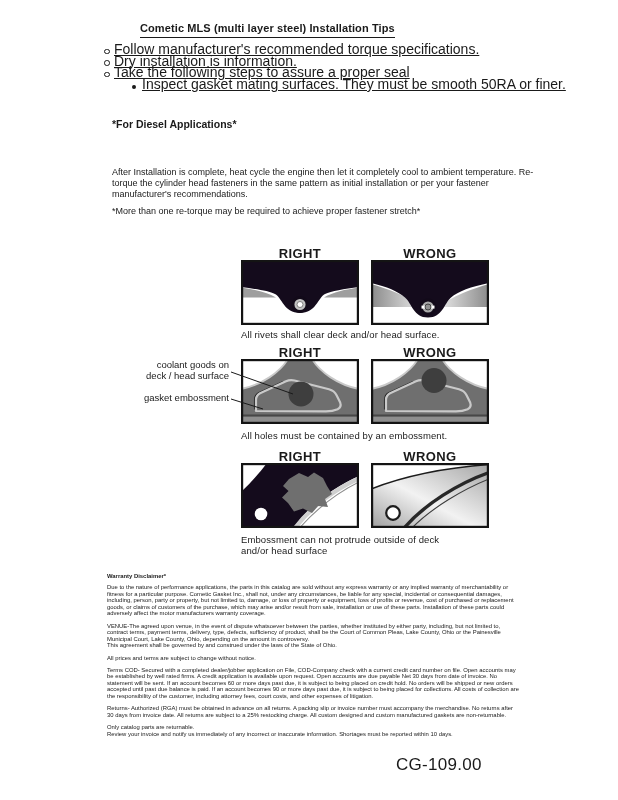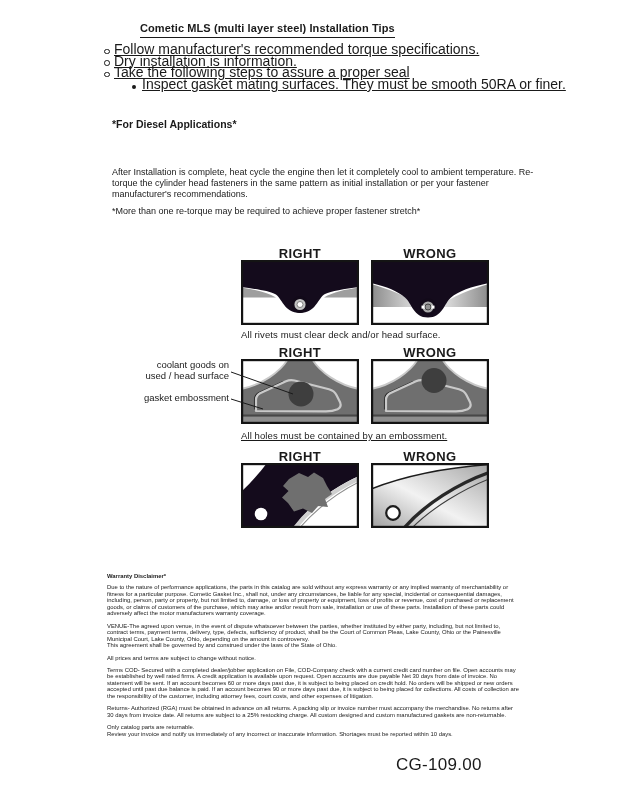--- a/index.html
+++ b/index.html
@@ -27,21 +27,21 @@
   .p1{top:136px;} .p2{top:167px;} .p3{top:206px;}
   
   .diagrams{left:4px;top:230px;width:540px;height:315px;margin-top:16px;}
   .dg-label{width:118px;text-align:center;font-size:13px;font-weight:bold;letter-spacing:.4px;}
   .col1{left:237px;} .col2{left:367px;}
   .r1-label{top:0px;} .r2-label{top:99px;} .r3-label{top:203px;}
   .panel{width:118px;height:65px;}
   .r1-panel{top:14px;} .r2-panel{top:113px;} .r3-panel{top:217px;}
   .panel svg{display:block;width:118px;height:65px;}
   .caption{left:237px;font-size:9.5px;line-height:11px;letter-spacing:.1px;}
-  .cap1{top:83px;} .cap2{top:184px;text-decoration:underline;} .cap3{top:288px;width:212px;}
+  .cap1{top:83px;} .cap2{top:184px;} .cap3{top:288px;width:212px;}
   .annos{left:58px;width:167px;text-align:right;font-size:9.5px;line-height:11px;}
   .anno1{top:113px;} .anno2{top:146px;}
   .leaders{left:0;top:0;width:618px;height:315px;pointer-events:none;}
   
   .fblk{fill:var(--diagram-black,#140b1c);}
   .fwhite{fill:#ffffff;}
   .fgasket{fill:var(--gasket-gray,#6f6f6f);}
   .fhole{fill:var(--hole-dark,#3e3e3e);}
   .pborder{fill:none;stroke:#141414;stroke-width:2.2px;}
   .s-emboss{fill:none;stroke:var(--emboss-line,#c9c9c9);stroke-width:2.2px;stroke-linejoin:round;}
@@ -119,28 +119,28 @@
         <path d="M0,24 C16,28.5 36,36 52,47 L0,47 Z" fill="url(#g1l)"></path>
         <path d="M118,24 C102,28.5 82,36 66,47 L118,47 Z" fill="url(#g1r)"></path>
         <path class="fblk" d="M0,0 H118 V23 C100,26.5 87,31.5 80,37.5 C73,43.5 71.5,57.5 57,57.5 C42.5,57.5 41,43.5 34,37.5 C27,31.5 16,26.5 0,23 Z"></path>
         <circle cx="57" cy="47" r="7" fill="#ababab" stroke="#120a19" stroke-width="2.8"></circle>
         <rect x="50.5" y="45.6" width="13" height="3" fill="#ffffff"></rect>
         <circle cx="57" cy="47" r="3" fill="#8f8f8f" stroke="#2c2c2c" stroke-width="0.8"></circle>
         <rect class="pborder" x="1.1" y="1.1" width="115.8" height="62.8"></rect>
       </svg>
     </div>
 
-    <div class="abs caption cap1">All rivets must clear deck and/or head surface.</div>
+    <div class="abs caption cap1">All rivets shall clear deck and/or head surface.</div>
 
     <div class="abs dg-label col1 r2-label">RIGHT</div>
     <div class="abs dg-label col2 r2-label">WRONG</div>
 
     <div class="abs annos anno1">
       <div>coolant goods on</div>
-      <div>used / head surface</div>
+      <div>deck / head surface</div>
     </div>
     <div class="abs annos anno2">gasket embossment</div>
 
     <div class="abs panel col1 r2-panel">
       <svg viewBox="0 0 118 65">
         <rect class="fgasket" width="118" height="65"></rect>
         <path class="fwhite" d="M0,0 L47,0 C39,13 21,26 0,30 Z"></path>
         <path class="fwhite" d="M118,0 L71,0 C79,13 97,26 118,30 Z"></path>
         <path class="s-curve" d="M47,0 C39,13 21,26 0,30"></path>
         <path class="s-curve" d="M71,0 C79,13 97,26 118,30"></path>
@@ -198,20 +198,21 @@
         <rect class="fwhite" width="118" height="65"></rect>
         <path d="M0,26 Q50,6.5 118,1.5 L118,65 L0,65 Z" fill="url(#g3)"></path>
         <path d="M0,26 Q50,6.5 118,1.5" fill="none" stroke="#1c1c1c" stroke-width="1.4"></path>
         <path d="M33,65 C54,41 87,20.5 118,9.5" fill="none" stroke="#282828" stroke-width="3.4"></path>
         <path d="M41,65 C61,44.5 93,26 118,16" fill="none" stroke="#3c3c3c" stroke-width="1.1"></path>
         <circle cx="22" cy="50" r="6.8" fill="#ffffff" stroke="#1c1c1c" stroke-width="2.2"></circle>
         <rect class="pborder" x="1.1" y="1.1" width="115.8" height="62.8"></rect>
       </svg>
     </div>
 
+    <div class="abs caption cap3">Embossment can not protrude outside of deck and/or head surface</div>
 
     <svg class="abs leaders" viewBox="0 0 618 315">
       <line x1="227" y1="126" x2="289" y2="148" stroke="#1a1a1a" stroke-width="1"></line>
       <line x1="227" y1="153" x2="259" y2="163" stroke="#1a1a1a" stroke-width="1"></line>
     </svg>
   </div>
 
   <div class="abs legal">
     <div class="lhead">Warranty Disclaimer*</div>
     <p>Due to the nature of performance applications, the parts in this catalog are sold without any express warranty or any implied warranty of merchantability or fitness for a particular purpose.  Cometic Gasket Inc., shall not, under any circumstances, be liable for any special, incidental or consequential damages, including, person, party or property, but not limited to, damage, or loss of property or equipment, loss of profits or revenue, cost of purchased or replacement goods, or claims of customers of the purchase, which may arise and/or result from sale, installation or use of these parts.  Installation of these parts could adversely affect the motor manufacturers warranty coverage.</p>

